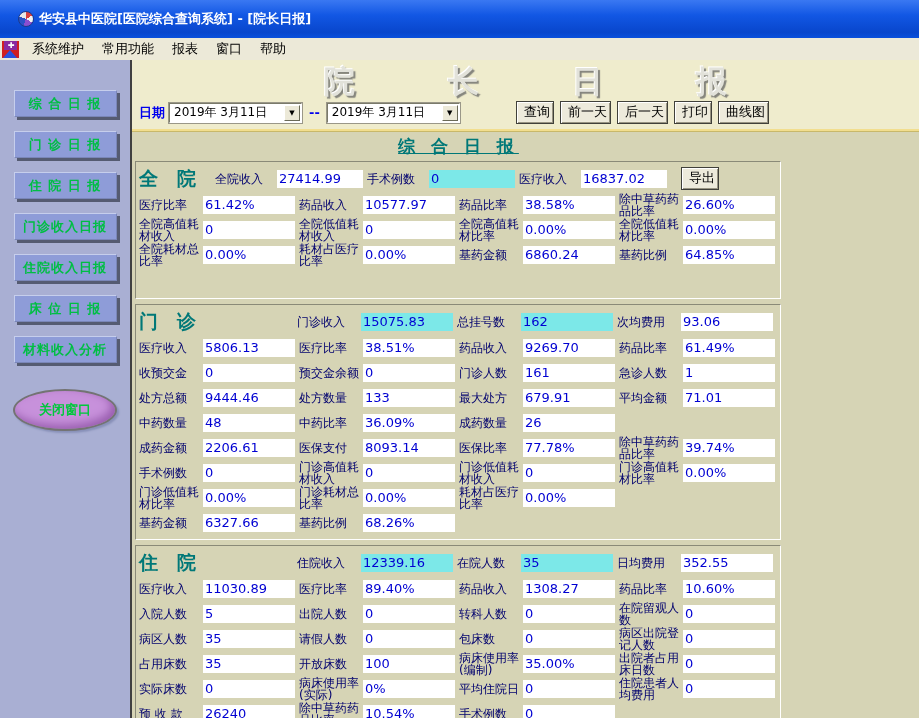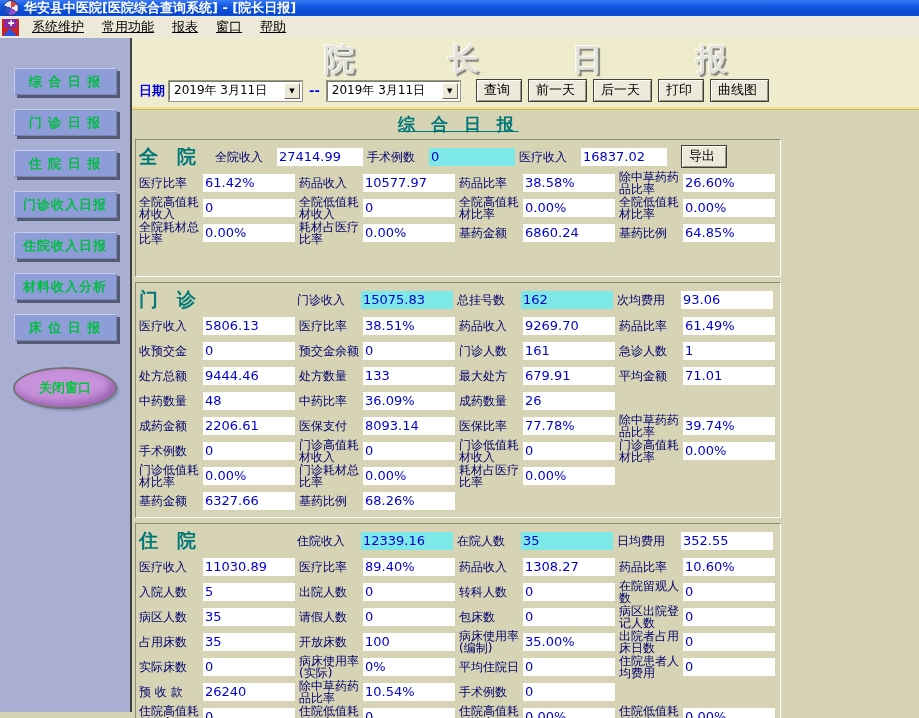--- a/index.html
+++ b/index.html
@@ -1,21 +1,21 @@
 <!DOCTYPE html>
 <html><head>
 <meta charset="utf-8">
 <style>
   * { box-sizing: border-box; margin: 0; padding: 0; }
   html,body { width: 919px; height: 718px; overflow: hidden; }
   body { font-family: "DejaVu Sans", "Liberation Sans", sans-serif; font-size: 13px; background:#D6D4B5; }
 
   
-  .titlebar { height:16px; background: linear-gradient(#3A78F2 0%, #1257E4 40%, #0846CC 85%, #0A50DC 100%);
-    display:flex; align-items:center; padding-left:3px; gap:5px; color:#fff; font-weight:bold; font-size:13px; }
+  .titlebar { height:38px; background: linear-gradient(#3A78F2 0%, #1257E4 40%, #0846CC 85%, #0A50DC 100%);
+    display:flex; align-items:center; padding-left:18px; gap:5px; color:#fff; font-weight:bold; font-size:13px; }
   .app-icon { width:16px; height:16px; border-radius:50%; flex-shrink:0;
     background: conic-gradient(#d94040 0 60deg, #f2f2f2 60deg 120deg, #8a4fd0 120deg 200deg, #2a52c8 200deg 290deg, #e8e8e8 290deg 360deg);
     border:1px solid #1a3a8a; }
 
   
   .menubar { height:22px; background:#ECE9D8; display:flex; align-items:center; padding-left:1px; }
   .mdi-icon { width:17px; height:17px; margin:0 4px 0 1px; position:relative; background:#d02020; flex-shrink:0; }
   .mdi-icon .top { position:absolute; left:2px; top:0; width:13px; height:9px; background:#8a2aa0; }
   .mdi-icon .cross { position:absolute; left:6px; top:1px; color:#fff; font-size:8px; line-height:8px; }
   .mdi-icon .tri { position:absolute; left:1px; bottom:0; width:0; height:0;
@@ -43,21 +43,21 @@
   .date-row { display:flex; align-items:center; padding-left:7px; margin-top:1px; }
   .date-label { color:#0000EE; font-weight:bold; margin-right:4px; }
   .combo { width:133px; height:20px; background:#fff; position:relative; font-size:12px; color:#000;
     border:1px solid; border-color:#7A7A6A #FFFFFF #FFFFFF #7A7A6A; outline:1px solid #9a9788;
     display:flex; align-items:center; padding-left:4px; }
   .combo .arrow-btn { position:absolute; right:1px; top:1px; width:16px; height:16px; background:#ECE9D8;
     border:1px solid; border-color:#FFFFFF #6A6A58 #6A6A58 #FFFFFF; font-size:7px; color:#000;
     display:flex; align-items:center; justify-content:center; cursor:pointer; }
   .dash { color:#0000EE; font-weight:bold; margin:0 7px; }
   .actions { margin-left:auto; margin-right:150px; display:flex; gap:6px; }
-  .act-btn { height:23px; padding:1px 11px 2px 7px; background:#EDEADB; color:#000; font-size:13px;
+  .act-btn { height:23px; padding:1px 3px 2px 7px; background:#EDEADB; color:#000; font-size:13px;
     font-family:"DejaVu Sans","Liberation Sans",sans-serif;
     border:1px solid #40403A; box-shadow: inset 1px 1px 0 #FFFFFF, inset -1px -1px 0 #989482; cursor:pointer; }
   .yellow-line { height:3px; background:#F2DE8E; border-bottom:1px solid #C8B86A; }
 
   
   .report-title { width:647px; margin:3px 0 3px 3px; text-align:center; color:#007878; font-size:17px;
     font-weight:bold; letter-spacing:5px; text-decoration:underline; }
   .panel { width:646px; margin:0 0 5px 3px; padding:3px 3px 4px 3px;
     border:1px solid; border-color:#8A8A78 #FFFFFF #FFFFFF #8A8A78; }
   .panel.p1 { min-height:138px; }
@@ -82,39 +82,39 @@
   <div class="app-icon"></div>
   <span>华安县中医院[医院综合查询系统] - [院长日报]</span>
 </div>
 
 <div class="menubar">
   <div class="mdi-icon">
     <div class="top"></div>
       <div class="cross">✚</div>
       <div class="tri"></div>
   </div>
-  <div id="menu-items" style="display:flex;text-decoration:underline;">
+  <div id="menu-items" style="display:flex;">
       <div class="menu-item">系统维护</div>
       <div class="menu-item">常用功能</div>
       <div class="menu-item">报表</div>
       <div class="menu-item">窗口</div>
       <div class="menu-item">帮助</div>
     </div>
 </div>
 
 <div class="frame">
   <div class="sidebar">
     <div id="sidebar-buttons">
         <div class="side-btn">综 合 日 报</div>
         <div class="side-btn">门 诊 日 报</div>
         <div class="side-btn">住 院 日 报</div>
         <div class="side-btn">门诊收入日报</div>
         <div class="side-btn">住院收入日报</div>
+        <div class="side-btn">床 位 日 报</div>
         <div class="side-btn">材料收入分析</div>
-        <div class="side-btn">床 位 日 报</div>
       </div>
     <div class="close-btn">关闭窗口</div>
   </div>
 
   <div class="main">
     <div class="top-band">
       <div class="big-title">院　　　长　　　日　　　报</div>
       <div class="date-row">
         <span class="date-label">日期</span>
         <div class="combo">

